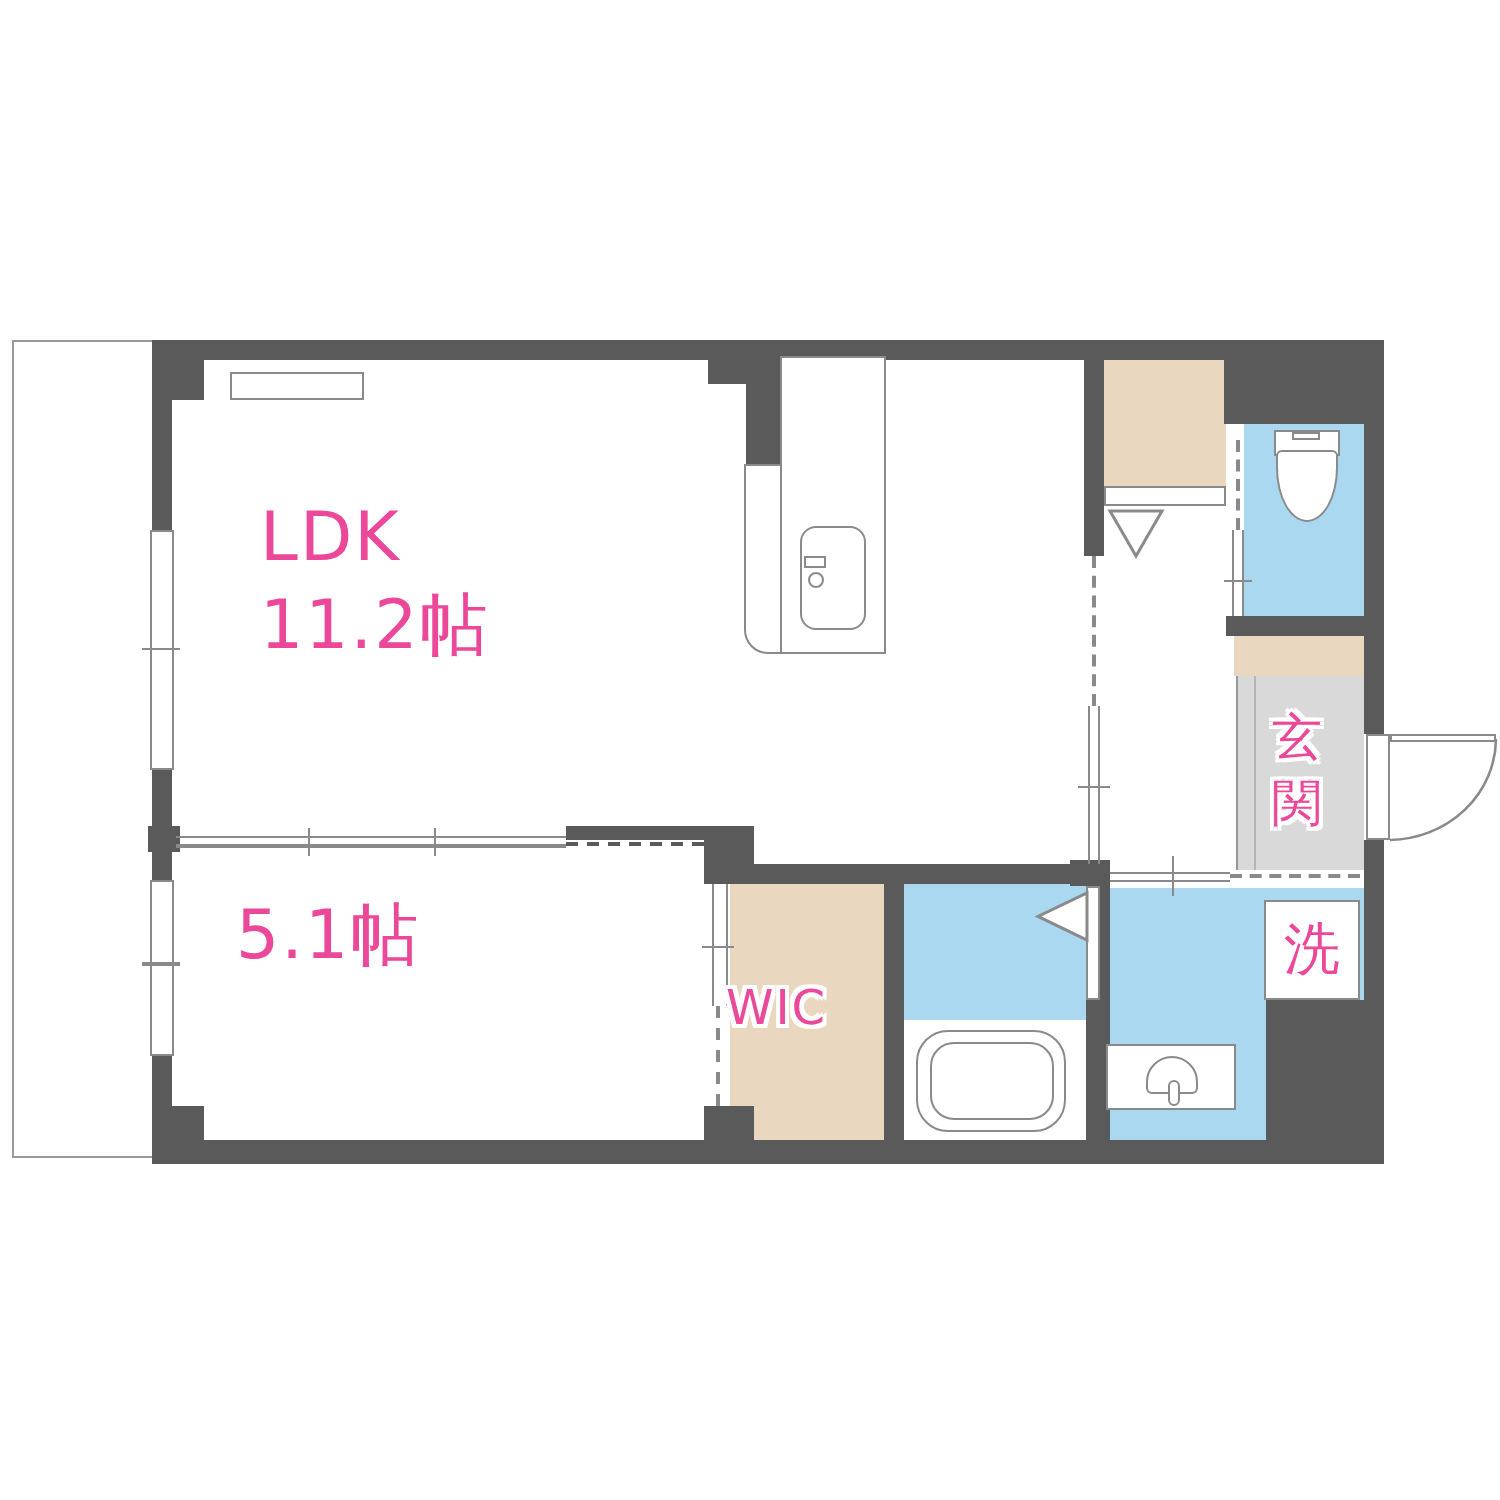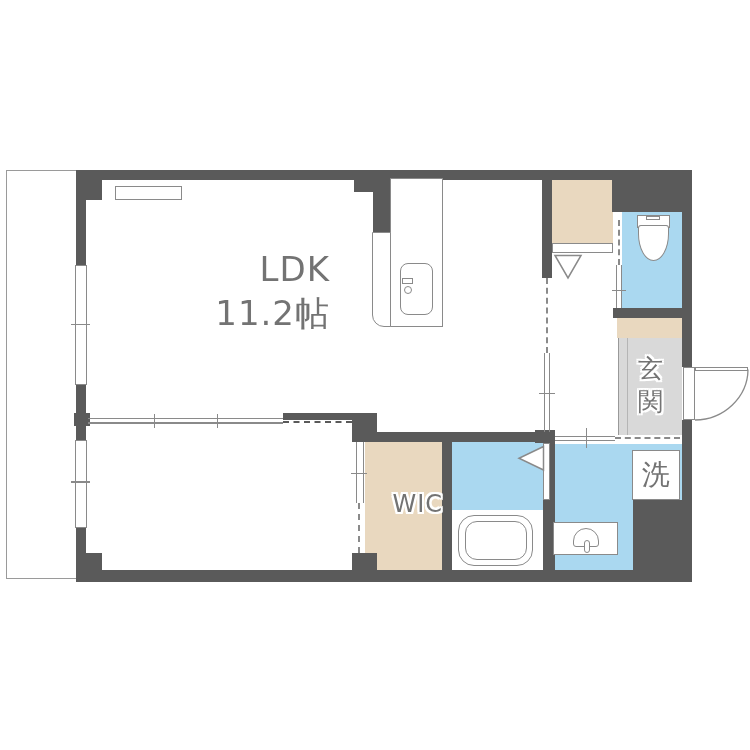--- a/index.html
+++ b/index.html
@@ -6,21 +6,21 @@
   .plan{position:relative;width:750px;height:750px;background:#fff;overflow:hidden;
         font-family:"DejaVu Sans","Liberation Sans",sans-serif;}
   .wall{position:absolute;background:#5a5a5a;}
   .room{position:absolute;}
   .fx{position:absolute;background:#fff;border:1.5px solid #8a8a8a;box-sizing:border-box;}
   .line{position:absolute;background:#8a8a8a;}
   .tline{position:absolute;background:#9a9a9a;}
   .dashv{position:absolute;width:0;border-left:2px dashed #8a8a8a;}
   .dashh{position:absolute;height:0;border-top:2px dashed #8a8a8a;}
   .dashdark{position:absolute;height:0;border-top:2px dashed #5a5a5a;}
-  .lbl{position:absolute;color:#737373;text-align:right;}
+  .lbl{position:absolute;color:#ec4899;text-align:left;}
   .big{font-size:34px;line-height:44px;letter-spacing:1px;}
   .halo{text-shadow:-2px -2px 0 #fff,2px -2px 0 #fff,-2px 2px 0 #fff,2px 2px 0 #fff,
         0 -2px 0 #fff,0 2px 0 #fff,-2px 0 0 #fff,2px 0 0 #fff;}
   svg{position:absolute;overflow:visible;}
 </style>
 </head>
 <body>
 
 <div class="plan">
 
@@ -134,17 +134,18 @@
 
   <div class="fx" style="left:631.7px;top:450px;width:48.3px;height:50px;display:flex;align-items:center;justify-content:center;">
     <span class="lbl" style="position:static;font-size:28px;">洗</span>
   </div>
 
   <div class="lbl big" style="left:130px;top:247px;width:200px;">
     <div>LDK</div>
     <div>11.2帖</div>
   </div>
   <div class="lbl big" style="left:118px;top:446px;width:200px;">
+    <div>5.1帖</div>
   </div>
   <div class="lbl halo" style="left:363px;top:490px;width:80px;font-size:24px;letter-spacing:1px;">WIC</div>
   <div class="lbl halo" style="left:636px;top:352px;width:27px;font-size:25px;line-height:33px;word-break:break-all;">玄関</div>
 
 </div>
 
 </body></html>

